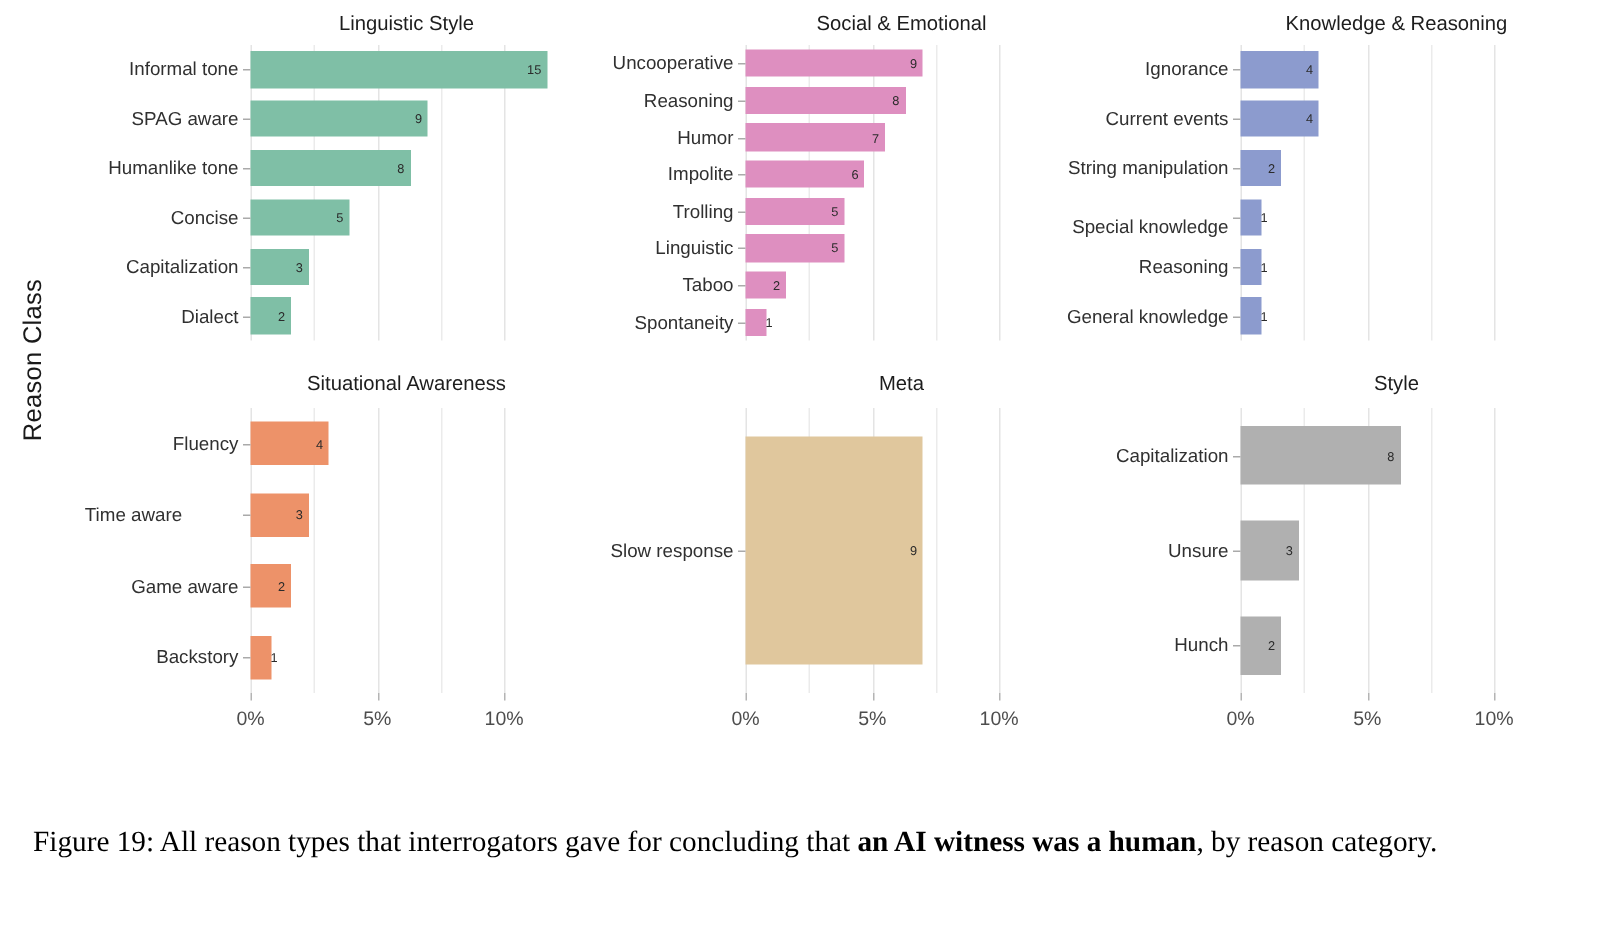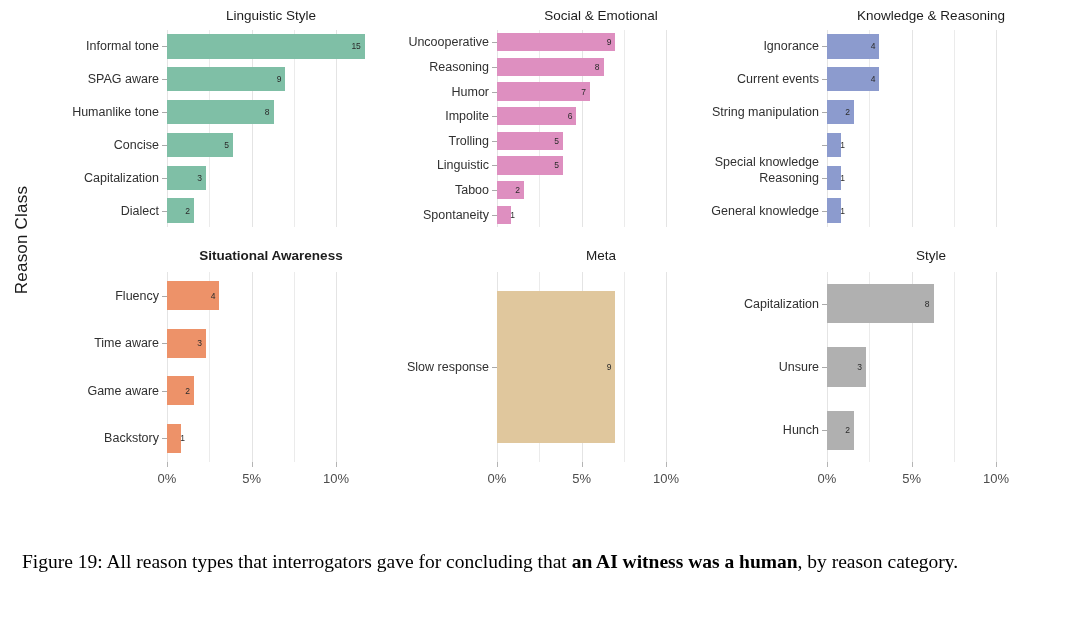--- a/index.html
+++ b/index.html
@@ -153,21 +153,21 @@
       <div class="panel" style="left: 17px; top: 8px; width: 358px;">
         <div class="panel-title" style="left: 150px; width: 208px;">Linguistic Style</div>
       </div>
       <div class="panel" style="left: 347px; top: 8px; width: 358px;">
         <div class="panel-title" style="left: 150px; width: 208px;">Social &amp; Emotional</div>
       </div>
       <div class="panel" style="left: 677px; top: 8px; width: 358px;">
         <div class="panel-title" style="left: 150px; width: 208px;">Knowledge &amp; Reasoning</div>
       </div>
       <div class="panel" style="left: 17px; top: 248px; width: 358px;">
-        <div class="panel-title" style="left: 150px; width: 208px; font-weight: bold;">Situational Awareness</div>
+        <div class="panel-title" style="left: 150px; width: 208px;">Situational Awareness</div>
       </div>
       <div class="panel" style="left: 347px; top: 248px; width: 358px;">
         <div class="panel-title" style="left: 150px; width: 208px;">Meta</div>
       </div>
       <div class="panel" style="left: 677px; top: 248px; width: 358px;">
         <div class="panel-title" style="left: 150px; width: 208px;">Style</div>
       </div>
     </div>
 <div class="plot-area" style="left: 167px; top: 30px; width: 208px; height: 197px;">
       <div class="gridline major" style="left: 0px;"></div>
@@ -289,21 +289,21 @@
         <div class="bar" style="width: 27.0569px; background: rgb(140, 155, 206);"></div>
       </div>
       <div class="bar-value" style="left: 5.05691px; width: 18px; top: 82.0833px;">2</div>
       <div class="tick-mark" style="left: -5px; top: 82.0833px;"></div>
       <div class="cat-label" style="left: -148px; width: 140px; top: 82.0833px;">String manipulation</div>
       <div class="bar-row" style="top: 102.768px; height: 24.2967px;">
         <div class="bar" style="width: 13.5285px; background: rgb(140, 155, 206);"></div>
       </div>
       <div class="bar-value" style="left: 0px; width: 18px; top: 114.917px;">1</div>
       <div class="tick-mark" style="left: -5px; top: 114.917px;"></div>
-      <div class="cat-label" style="left: -148px; width: 140px; top: 132px;">Special knowledge</div>
+      <div class="cat-label" style="left: -148px; width: 140px; top: 121px;">Special knowledge</div>
       <div class="bar-row" style="top: 135.602px; height: 24.2967px;">
         <div class="bar" style="width: 13.5285px; background: rgb(140, 155, 206);"></div>
       </div>
       <div class="bar-value" style="left: 0px; width: 18px; top: 147.75px;">1</div>
       <div class="tick-mark" style="left: -5px; top: 147.75px;"></div>
       <div class="cat-label" style="left: -148px; width: 140px; top: 147.75px;">Reasoning</div>
       <div class="bar-row" style="top: 168.435px; height: 24.2967px;">
         <div class="bar" style="width: 13.5285px; background: rgb(140, 155, 206);"></div>
       </div>
       <div class="bar-value" style="left: 0px; width: 18px; top: 180.583px;">1</div>
@@ -320,21 +320,21 @@
         <div class="bar" style="width: 52.4228px; background: rgb(237, 146, 105);"></div>
       </div>
       <div class="bar-value" style="left: 30.4228px; width: 18px; top: 23.75px;">4</div>
       <div class="tick-mark" style="left: -5px; top: 23.75px;"></div>
       <div class="cat-label" style="left: -148px; width: 140px; top: 23.75px;">Fluency</div>
       <div class="bar-row" style="top: 56.525px; height: 29.45px;">
         <div class="bar" style="width: 38.8943px; background: rgb(237, 146, 105);"></div>
       </div>
       <div class="bar-value" style="left: 16.8943px; width: 18px; top: 71.25px;">3</div>
       <div class="tick-mark" style="left: -5px; top: 71.25px;"></div>
-      <div class="cat-label" style="left: -148px; width: 140px; top: 71.25px;">Time aware</div>
+      <div class="cat-label" style="left: -148px; width: 140px; top: 71.25px; text-align: center;">Time aware</div>
       <div class="bar-row" style="top: 104.025px; height: 29.45px;">
         <div class="bar" style="width: 27.0569px; background: rgb(237, 146, 105);"></div>
       </div>
       <div class="bar-value" style="left: 5.05691px; width: 18px; top: 118.75px;">2</div>
       <div class="tick-mark" style="left: -5px; top: 118.75px;"></div>
       <div class="cat-label" style="left: -148px; width: 140px; top: 118.75px;">Game aware</div>
       <div class="bar-row" style="top: 151.525px; height: 29.45px;">
         <div class="bar" style="width: 13.5285px; background: rgb(237, 146, 105);"></div>
       </div>
       <div class="bar-value" style="left: 0px; width: 18px; top: 166.25px;">1</div>

